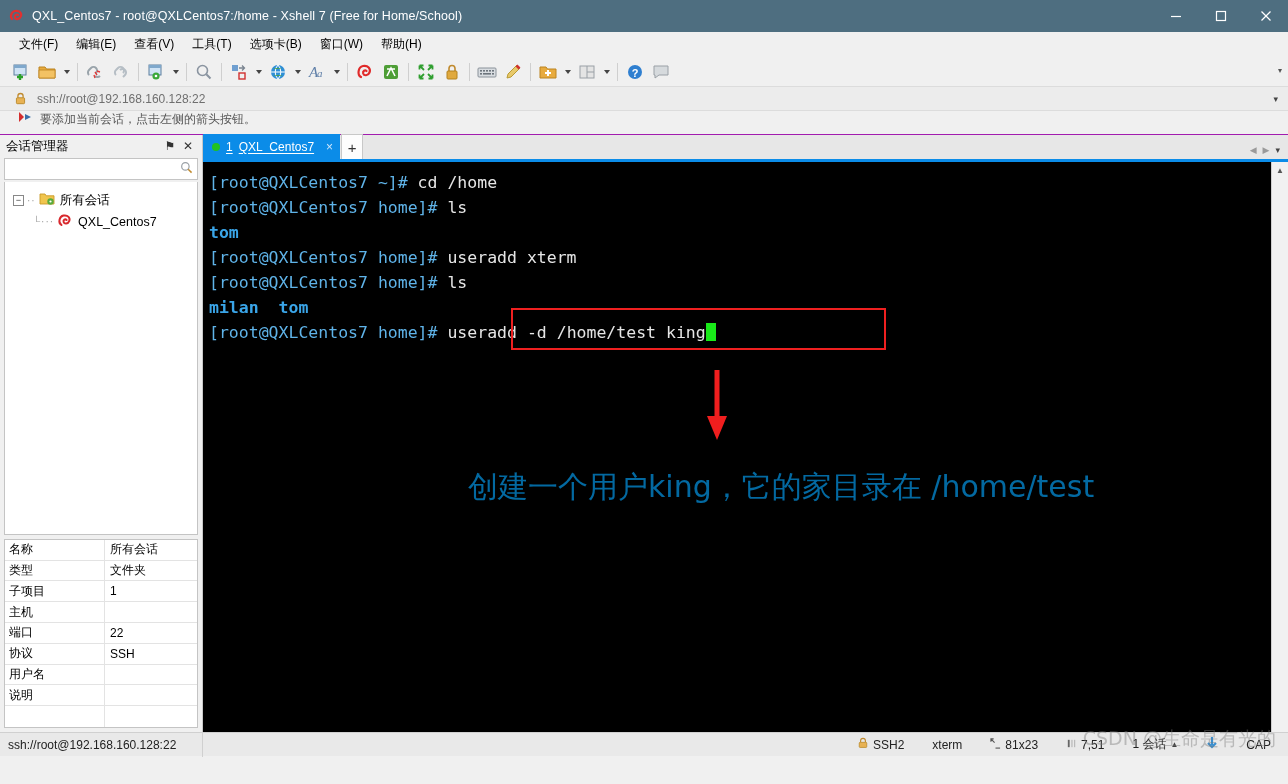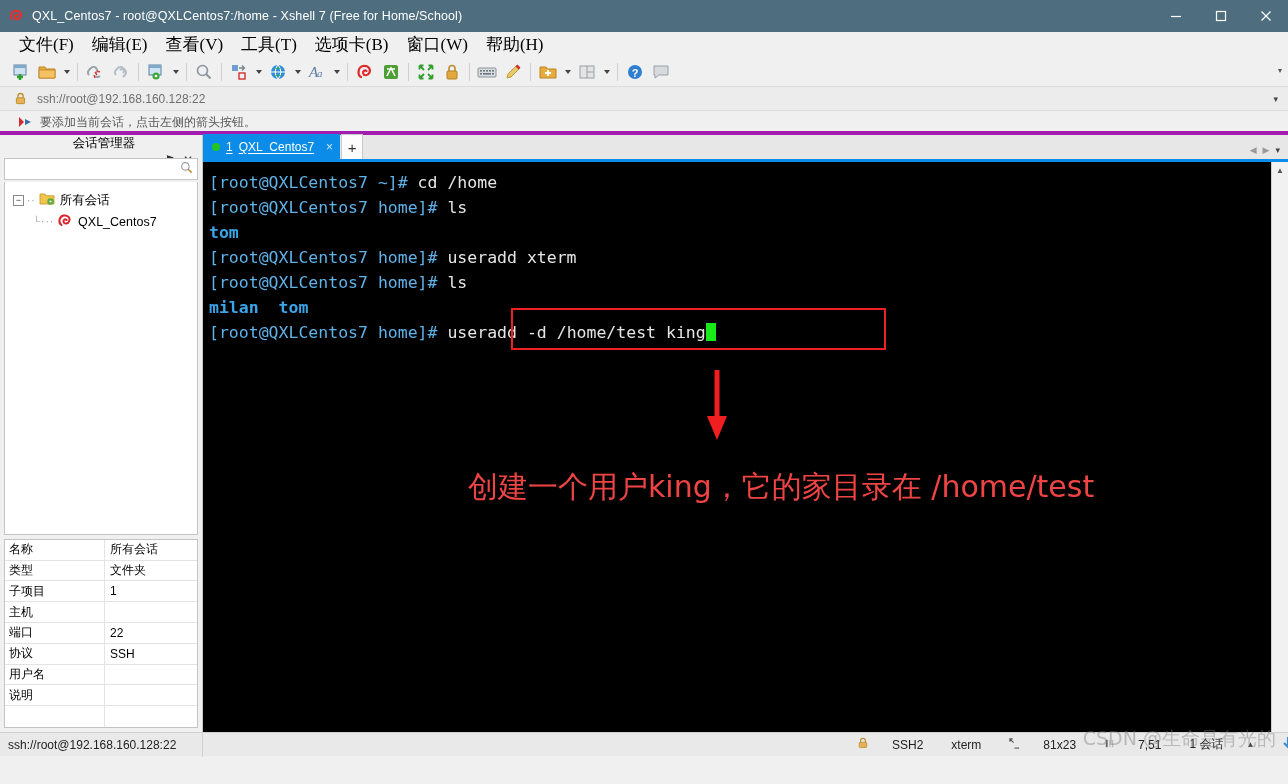--- a/index.html
+++ b/index.html
@@ -24,21 +24,21 @@
   .win-controls { margin-left: auto; display: flex; height: 32px; }
   .win-btn { width: 45px; height: 32px; display: flex; align-items: center; justify-content: center; }
   .win-btn svg { display: block; }
 
   
   .menubar {
     height: 25px; flex: 0 0 25px; background: #f0f0f0;
     display: flex; align-items: center; padding-left: 10px;
     border-bottom: 1px solid #f0f0f0;
   }
-  .menu-item { padding: 3px 9px; font-size: 17px; color: #000; white-space: nowrap; font-family: Liberation Serif, serif; }
+  .menu-item { padding: 3px 9px; font-size: 12px; color: #000; white-space: nowrap; }
 
   
   .toolbar {
     height: 30px; flex: 0 0 30px; background: #f0f0f0;
     display: flex; align-items: center; padding-left: 8px; gap: 0px;
     border-bottom: 1px solid #dcdcdc;
   }
   .tb { width: 26px; height: 24px; display: flex; align-items: center; justify-content: center; }
   .tb svg, .tb div { display:block; }
   .tb-caret { width: 13px; height: 24px; display: flex; align-items: center; justify-content: center; }
@@ -51,31 +51,31 @@
     display: flex; align-items: center; padding: 0 4px 0 14px;
     border-bottom: 1px solid #dcdcdc;
   }
   .addr-lock { width: 18px; display: flex; align-items: center; }
   .addr-text { color: #6f6f6f; font-size: 12px; padding-left: 5px; }
   .addr-caret { margin-left: auto; padding-right: 6px; color: #444; font-size: 9px; }
 
   
   .noticebar {
     height: 24px; flex: 0 0 24px; background: #f0f0f0;
-    display: flex; align-items: flex-end; padding-left: 18px;
-    border-bottom: 4px solid #a21caf;
+    display: flex; align-items: flex-start; padding-left: 18px;
+    border-bottom: 1px solid #a21caf;
   }
   .notice-text { color: #575757; font-size: 12px; padding-left: 7px; }
 
   
   .bodyrow { flex: 1 1 auto; display: flex; min-height: 0; }
 
   
   .leftpanel { width: 203px; flex: 0 0 203px; display: flex; flex-direction: column; background: #f0f0f0; border-right: 1px solid #c8c8c8; }
-  .lp-header { height: 22px; display: flex; align-items: center; padding-left: 6px; background: #f0f0f0; flex-direction: column; }
+  .lp-header { height: 22px; display: flex; align-items: center; padding-left: 6px; background: #f0f0f0; }
   .lp-title { font-size: 12.5px; color: #000; }
   .lp-hdr-btns { margin-left: auto; display: flex; gap: 2px; padding-right: 6px; }
   .lp-hdr-btn { width: 16px; height: 16px; display: flex; align-items: center; justify-content: center; font-size: 12px; color: #333; }
   .lp-search {
     height: 22px; margin: 1px 4px 2px 4px; background: #fff; border: 1px solid #c4c4c4;
     display: flex; align-items: center; padding: 0 4px;
   }
   .lp-search input { border: none; outline: none; width: 100%; font-size: 12px; font-family: "Liberation Sans", sans-serif; background: transparent; }
   .lp-tree { flex: 1 1 auto; background: #ffffff; border: 1px solid #c4c4c4; border-top: none; margin: 0 4px; padding-top: 8px; overflow: hidden; font-size: 12.5px; }
   .tree-row { display: flex; align-items: center; height: 21px; padding-left: 8px; white-space: nowrap; }
@@ -118,39 +118,39 @@
   .c-dir { color: #3aa5e8; font-weight: bold; }
   .cursor { display: inline-block; width: 10px; height: 18px; background: #19ea19; vertical-align: -3px; }
 
   .cmdbox {
     position: absolute; border: 2px solid #ef2020;
     left: 308px; top: 146px; width: 375px; height: 42px;
     pointer-events: none;
   }
   .anno-arrow { position: absolute; left: 494px; top: 208px; }
   .anno-text {
-    position: absolute; left: 265px; top: 312px; color: #ef4444;
+    position: absolute; left: 265px; top: 312px; color: #0369a1;
     font-family: "DejaVu Sans", sans-serif; font-size: 30px; white-space: nowrap;
   }
 
   .term-scroll { width: 17px; flex: 0 0 17px; background: #f1f1f1; border-left: 1px solid #cfcfcf; display: flex; flex-direction: column; align-items: center; }
   .ts-arrow { height: 16px; display: flex; align-items: center; justify-content: center; font-size: 8px; color: #555; }
   .ts-track { flex: 1 1 auto; width: 100%; }
 
   
   .outer-rail { position: absolute; right: 0; top: 57px; width: 16px; height: 26px; background: #f0f0f0; display:flex; align-items:center; justify-content:center; font-size: 8px; color:#555; }
 
   
   .statusbar {
     height: 24px; flex: 0 0 24px; background: #e9e9e9; display: flex; align-items: center;
     border-top: 1px solid #d0d0d0; font-size: 12px; color: #222; position: relative;
   }
   .sb-left { width: 203px; flex: 0 0 203px; padding-left: 8px; border-right: 1px solid #d0d0d0; height: 24px; display: flex; align-items: center; }
   .sb-right { flex: 1 1 auto; display: flex; align-items: center; gap: 0; padding-left: 640px; }
-  .sb-cell { display: flex; align-items: center; gap: 23px; padding: 0 14px; white-space: nowrap; }
+  .sb-cell { display: flex; align-items: center; gap: 4px; padding: 0 14px; white-space: nowrap; }
 
   .watermark {
     position: absolute; right: 12px; bottom: 4px; font-size: 19px; color: rgba(120,120,120,0.42);
     font-family: "DejaVu Sans", sans-serif; pointer-events: none; white-space: nowrap;
   }
 </style>
 </head>
 <body>
 
 <div id="app">

